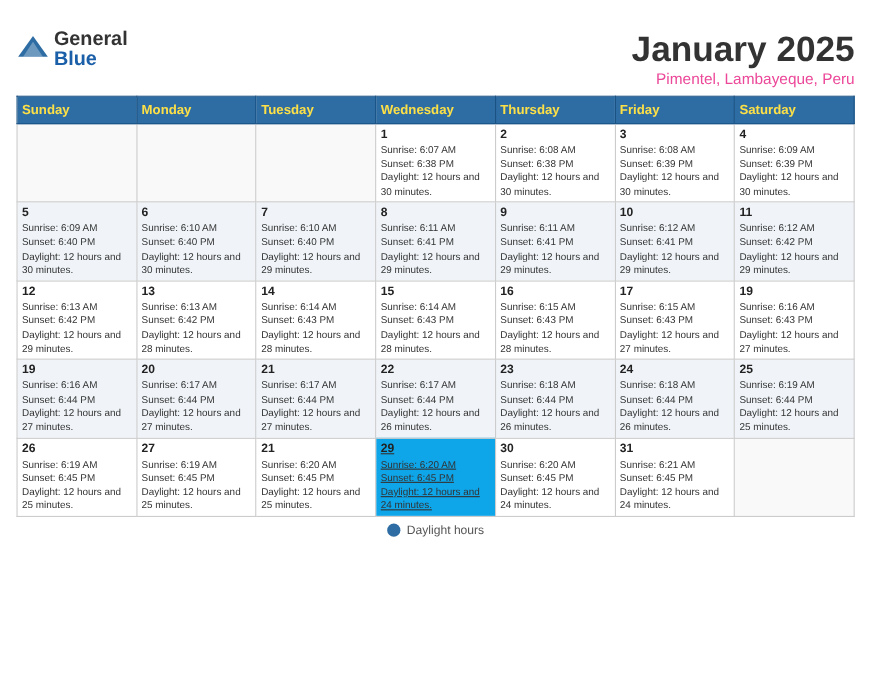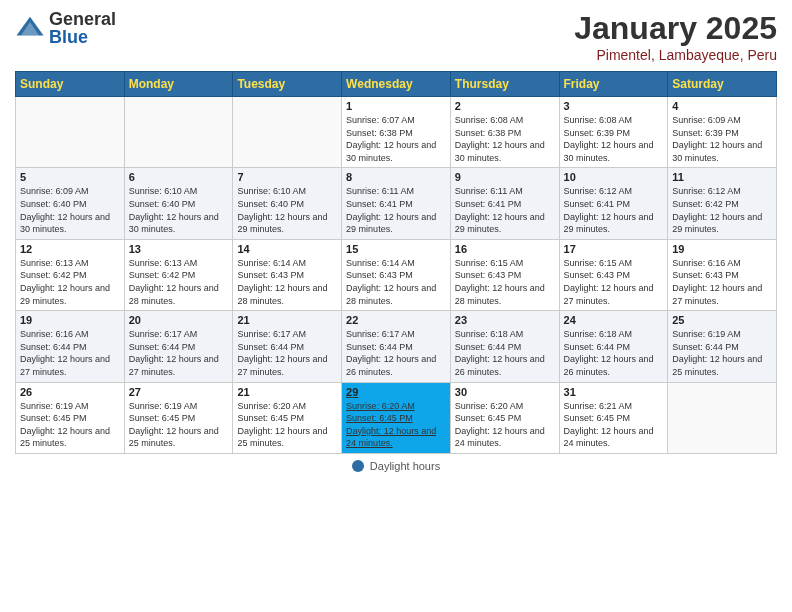--- a/index.html
+++ b/index.html
@@ -7,21 +7,21 @@
       font-family: Arial, sans-serif;
       background: #fff;
       width: 792px;
       height: 612px;
       overflow: hidden;
     }
     .page {
       width: 792px;
       height: 612px;
       background: #fff;
-      padding: 10px 15px;
+      padding: 26px 15px;
     }
     .header {
       display: flex;
       align-items: flex-start;
       justify-content: space-between;
       margin-bottom: 8px;
     }
     .logo {
       display: flex;
       align-items: center;
@@ -41,21 +41,21 @@
     .title-block {
       text-align: right;
     }
     .title-block h1 {
       font-size: 32px;
       color: #333;
       font-weight: bold;
     }
     .title-block p {
       font-size: 14px;
-      color: #7f1d1d;
+      color: #ec4899;
     }
     .calendar {
       width: 100%;
       border-collapse: collapse;
       border: 1px solid #ccc;
     }
     .calendar th {
       background: #2e6da4;
       color: #fde047;
       font-size: 12px;

